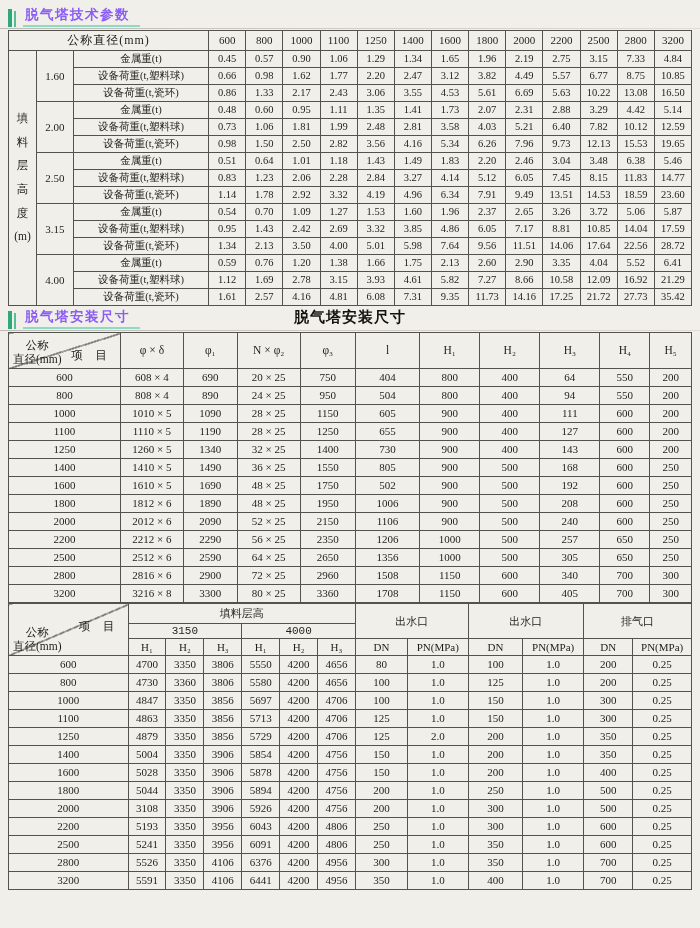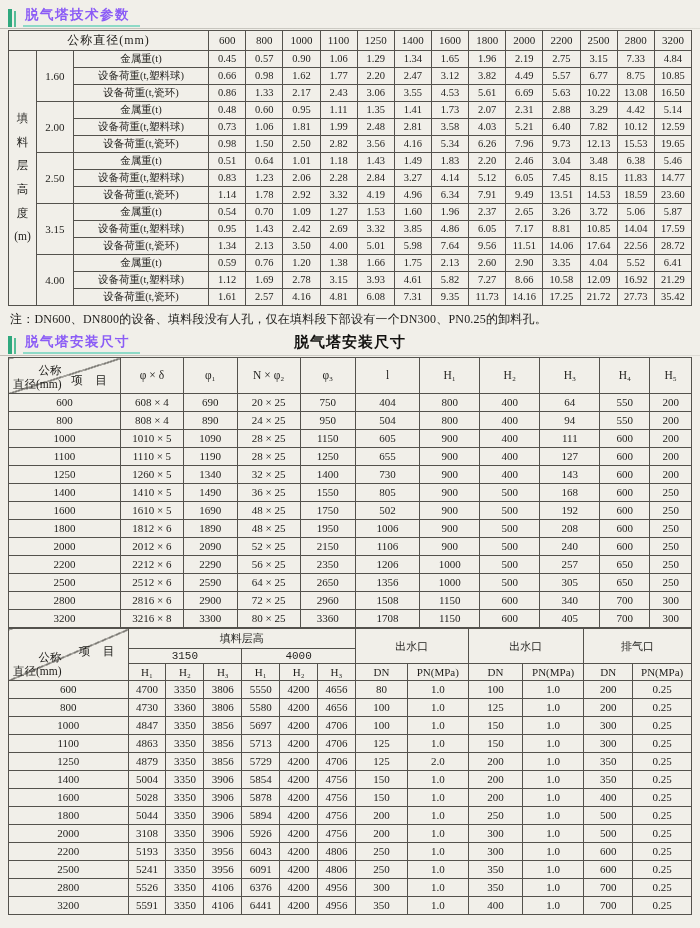--- a/index.html
+++ b/index.html
@@ -53,21 +53,21 @@
   .t3 thead tr.r2{height:15px;font-family:Liberation Mono, monospace;}
   .t3 thead tr.r3{height:17px;}
   .t3 tbody tr{height:18px;}
 
   
   .diag{position:relative;padding:0;
     background-image:linear-gradient(to bottom right,
       transparent calc(50% - 0.6px), #54524d calc(50% - 0.6px),
       #54524d calc(50% + 0.6px), transparent calc(50% + 0.6px));}
   .diag .ct{position:absolute;top:16px;right:8px;letter-spacing:5px;font-size:11.5px;}
-  .diag .cb{position:absolute;bottom:1px;left:4px;text-align:right;white-space:pre-line;
+  .diag .cb{position:absolute;bottom:1px;left:4px;text-align:center;white-space:pre-line;
     line-height:1.2;font-size:11.5px;}
 </style>
 </head>
 <body>
 
 <div class="page">
 
   <div class="sec">
     <span class="bars">
         <i></i>
@@ -361,21 +361,20 @@
           <td>11.73</td>
           <td>14.16</td>
           <td>17.25</td>
           <td>21.72</td>
           <td>27.73</td>
           <td>35.42</td>
         </tr>
       </tbody>
   </table>
 
-  <div class="note">注：DN600、DN800的设备、填料段没有人孔，仅在填料段下部设有一个DN300、PN0.25的卸料孔。</div>
 
   <div class="sec">
     <span class="bars">
         <i></i>
         <i></i>
       </span>
     <span class="sec-label">脱气塔安装尺寸</span>
     <span class="center-title">脱气塔安装尺寸</span>
   </div>
 

